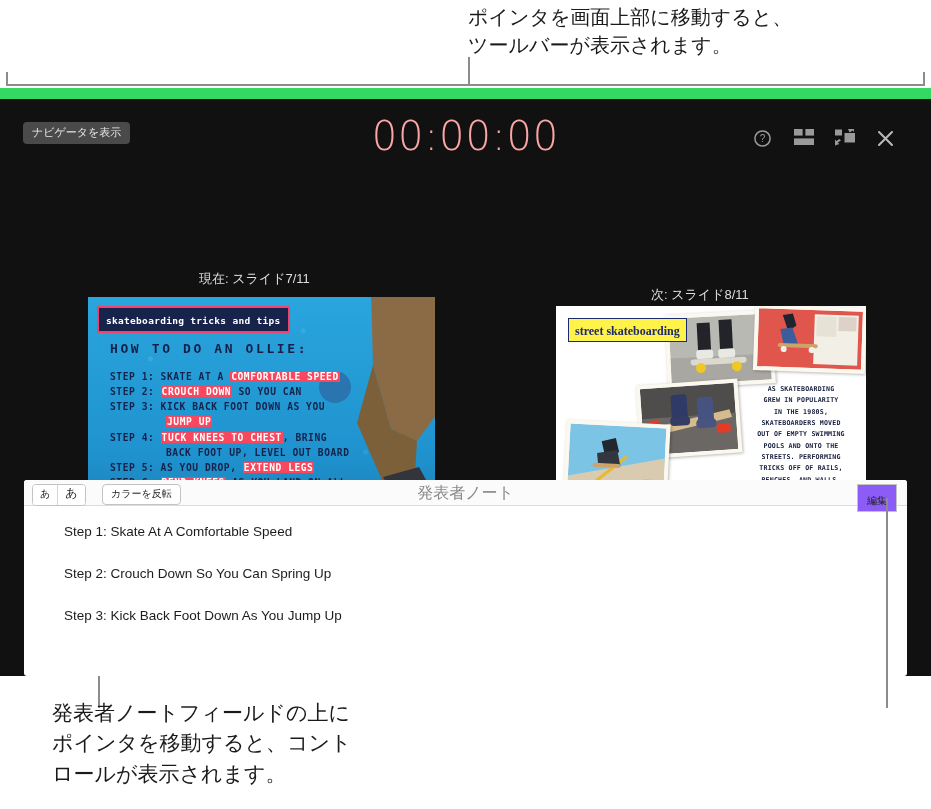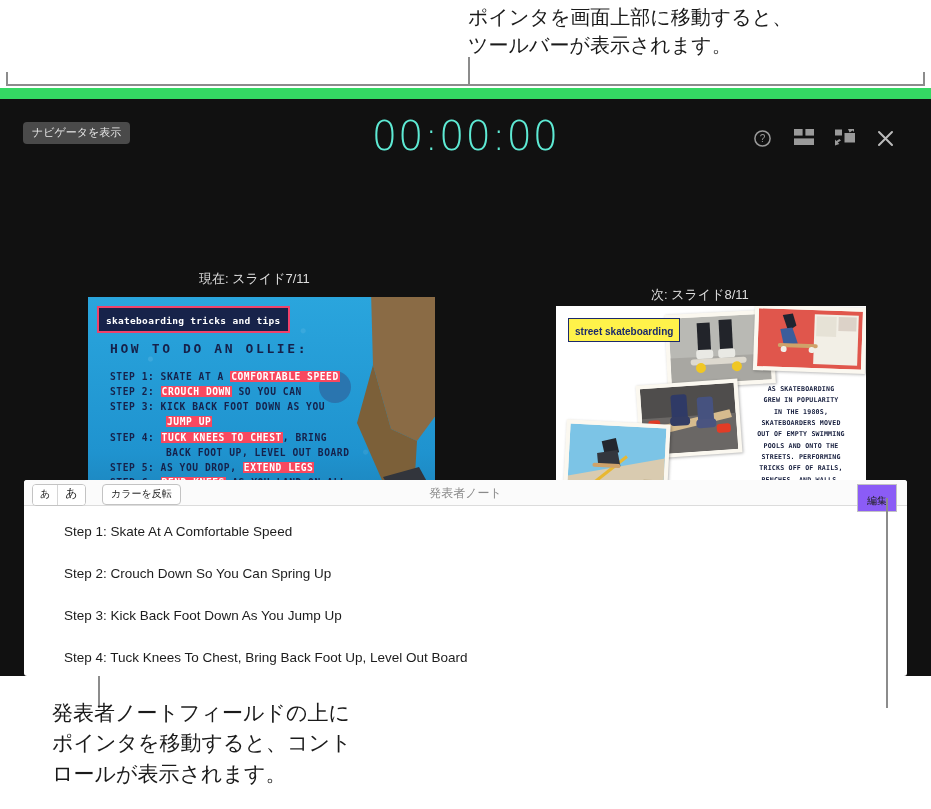--- a/index.html
+++ b/index.html
@@ -50,21 +50,21 @@
   
   #toolbar { position: absolute; left: 0; top: 11px; width: 931px; height: 60px; }
   #navigator-button {
     position: absolute; left: 23px; top: 23px;
     background: #4a4a4a; color: #e8e8e8;
     font-size: 11px; padding: 5px 9px 6px 9px; border-radius: 4px;
     white-space: nowrap; line-height: 1;
   }
   #timer {
     position: absolute; left: 0; top: 14px; width: 931px; text-align: center;
-    color: #5eead4; font-size: 40px; letter-spacing: 1px;
+    color: #fca5a5; font-size: 40px; letter-spacing: 1px;
     font-family: "DejaVu Sans", sans-serif; font-weight: 300;
   }
   #tool-icons {
     position: absolute; right: 36px; top: 30px;
     display: flex; align-items: center; gap: 22px;
   }
   .ticon { width: 19px; height: 19px; display:block; }
   .ticon svg { display:block; }
 
   
@@ -124,22 +124,22 @@
   
   #slide-next {
     position: absolute; left: 556px; top: 218px; width: 310px; height: 241px;
     background: #ffffff; overflow:hidden;
   }
   .sticker-label {
     position:absolute; left:12px; top:12px; background:#fff24a;
     border:1px solid #1b2a6b; padding:2px 6px;
   }
   .sticker-label span {
-    font-family:Liberation Sans, sans-serif;
-    font-size:10px; font-weight:bold; color:#1b2a6b; white-space:nowrap;
+    font-family:Liberation Serif, serif;
+    font-size:12px; font-weight:bold; color:#1b2a6b; white-space:nowrap;
   }
   .polaroid { position:absolute; background:#fbf8f0; box-shadow:1px 1px 3px rgba(0,0,0,.28); padding:4px; }
   .polaroid .ph { width:100%; height:100%; display:block; }
   #next-paragraph {
     position:absolute; right:6px; top:78px; width:118px;
     font-family:"DejaVu Sans Mono","Liberation Mono",monospace;
     font-size:6.6px; font-weight:bold; color:#141c3c; line-height:1.72;
     text-align:center; letter-spacing:.2px;
   }
   #next-paragraph .yh { background:#fff24a; }
@@ -162,21 +162,21 @@
   .seg div + div { border-left:1px solid #d6d6d6; font-size:12px; padding-top:1px;}
   #invert-button {
     position:absolute; left:78px; top:4px;
     border:1px solid #c3c3c3; border-radius:4px; background:#fff;
     font-size:10px; color:#222; padding:3px 8px 4px 8px; line-height:1.2;
     white-space:nowrap;
   }
   #notes-title {
     position:absolute; left:0; top:0; width:883px; height:26px;
     display:flex; align-items:center; justify-content:center;
-    font-size:12px; color:#8a8a8a;
+    font-size:16px; color:#8a8a8a;
   }
   #edit-button {
     position:absolute; right:10px; top:4px;
     border:1px solid #c3c3c3; border-radius:0; background:#8b5cf6;
     font-size:10px; color:#222; padding:10px 9px 4px 9px; line-height:1.2;
     white-space:nowrap;
   }
   #notes-body { position:absolute; left:0; top:26px; width:883px; padding:18px 40px; }
   #notes-body .nline {
     font-size:13.5px; color:#1c1c1c; margin-bottom:27px; white-space:nowrap;
@@ -385,21 +385,20 @@
         </div>
         <div id="invert-button">カラーを反転</div>
         <div id="notes-title">発表者ノート</div>
         <div id="edit-button">編集</div>
       </div>
 
       <div id="notes-body">
           <div class="nline">Step 1: Skate At A Comfortable Speed</div>
           <div class="nline">Step 2: Crouch Down So You Can Spring Up</div>
           <div class="nline">Step 3: Kick Back Foot Down As You Jump Up</div>
-          <div class="nline">Step 4: Tuck Knees To Chest, Bring Back Foot Up, Level Out Board</div>
         </div>
     </div>
 
   </div>
 
   <div class="rule" id="leader-bottom-left"></div>
   <div class="rule" id="leader-bottom-right"></div>
 
   <div class="callout-text" id="callout-bottom-left">発表者ノートフィールドの上に
 ポインタを移動すると、コント

